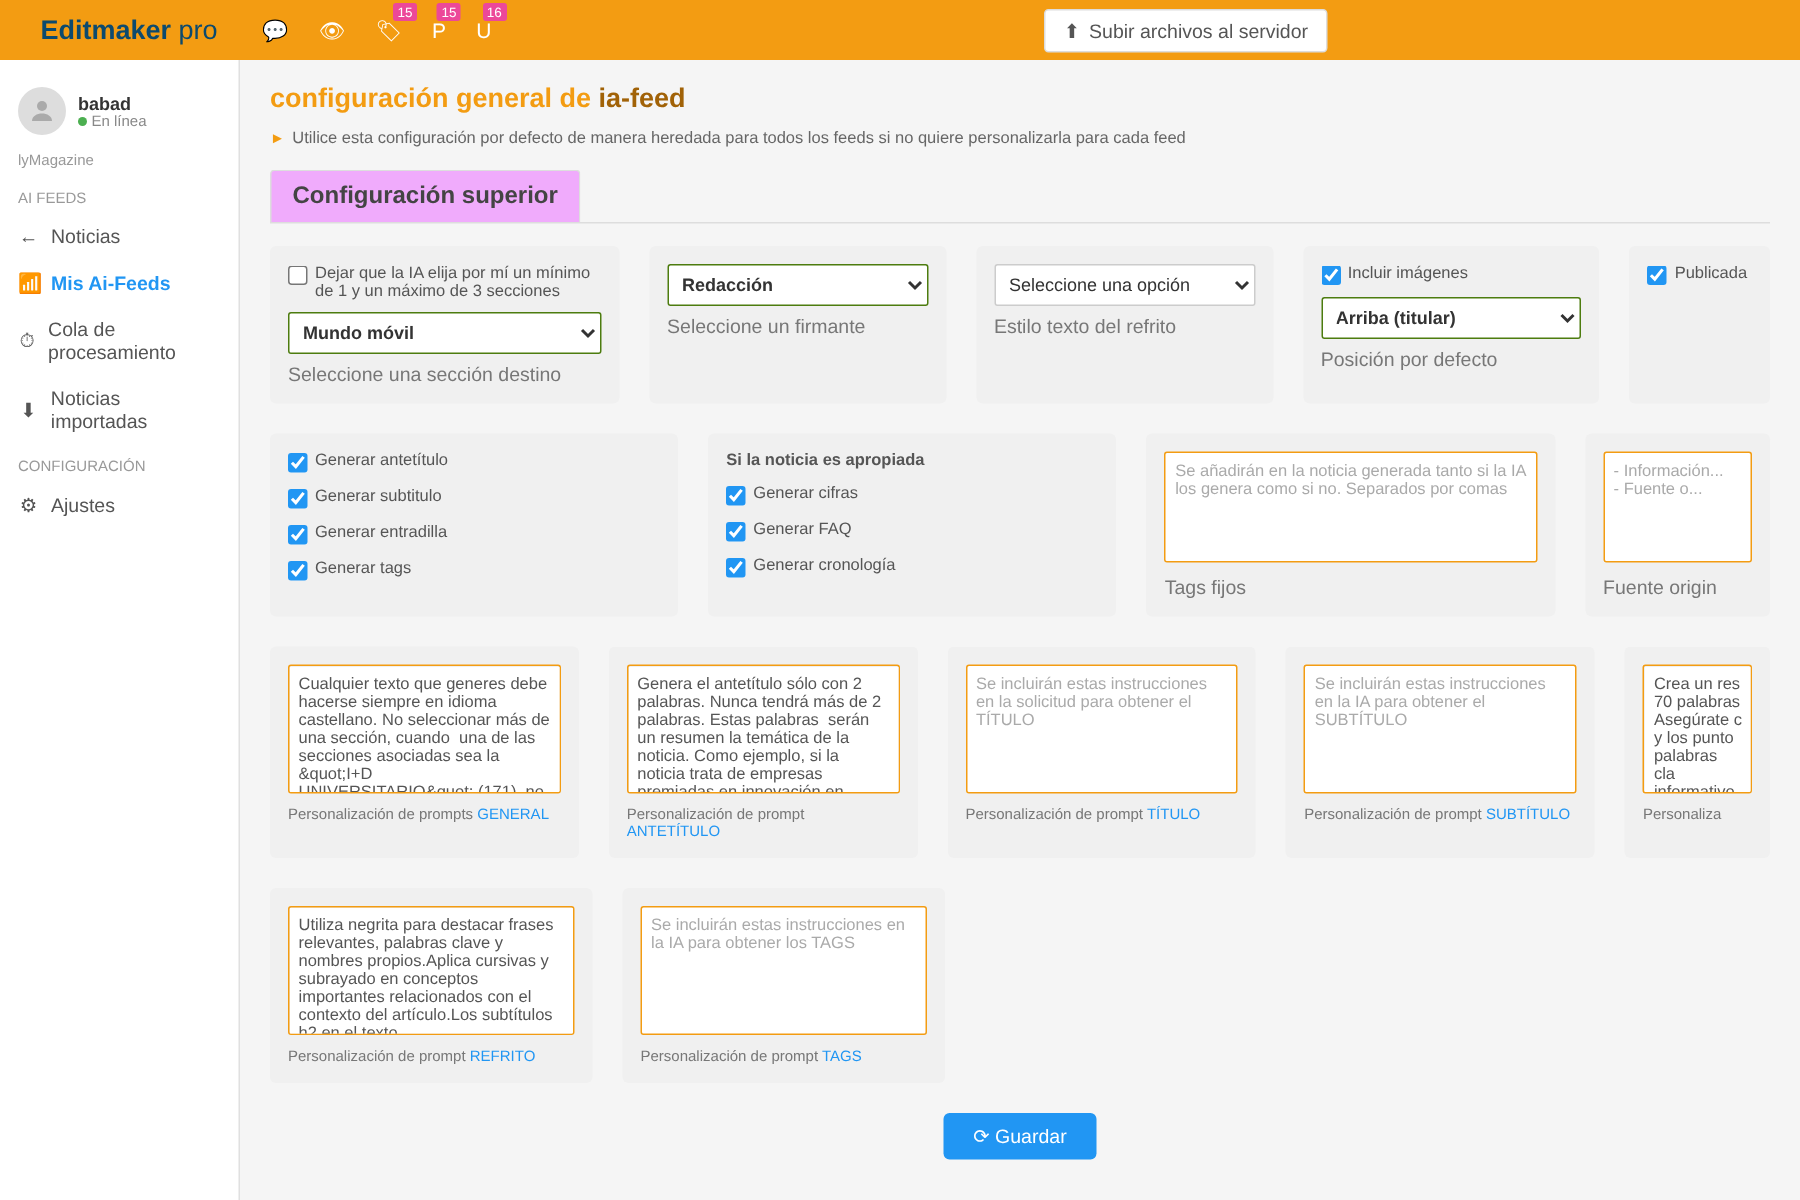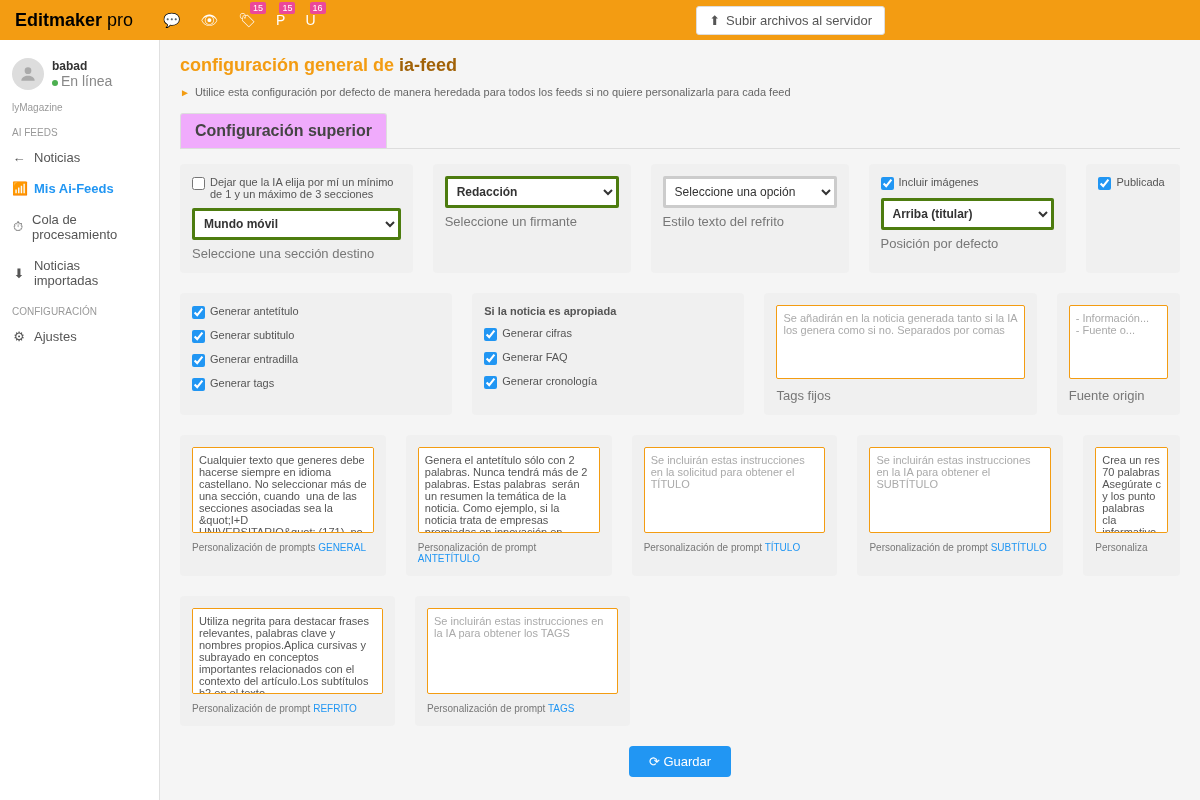--- a/index.html
+++ b/index.html
@@ -1,32 +1,32 @@
 <!DOCTYPE html>
 <html><head>
 <meta charset="utf-8">
 <style>
 * { margin: 0; padding: 0; box-sizing: border-box; font-family: Arial, sans-serif; }
 body { background: #f5f5f5; font-size: 12px; color: #555; }
 
 .topbar { background: #f39c12; height: 40px; display: flex; align-items: center; padding: 0 15px; }
-.logo { color: #000000; font-size: 18px; font-weight: bold; margin-right: 20px; }
+.logo { color: #0c4a6e; font-size: 18px; font-weight: bold; margin-right: 20px; margin-left: 12px; }
 .logo .pro { font-weight: normal; }
 .topbar-icons { display: flex; gap: 20px; align-items: center; margin-left: 10px; }
 .top-icon { color: #fff; font-size: 14px; position: relative; }
 .badge { position: absolute; top: -10px; right: -10px; background: #ec4899; color: #fff; font-size: 9px; padding: 1px 3px; border-radius: 2px; }
 .upload-btn { background: #fff; border: 1px solid #ddd; padding: 6px 12px; border-radius: 3px; cursor: pointer; margin-left: auto; margin-right: 300px; color: #555; font-size: 13px; display: flex; align-items: center; gap: 6px; }
 
 .container { display: flex; height: calc(100vh - 40px); }
 .sidebar { width: 160px; background: #fff; border-right: 1px solid #e0e0e0; padding: 10px 0; }
 .user-block { padding: 8px 12px; display: flex; align-items: center; gap: 8px; }
 .avatar { width: 32px; height: 32px; background: #ddd; border-radius: 50%; display: flex; align-items: center; justify-content: center; }
 .avatar svg { width: 20px; height: 20px; fill: #aaa; }
 .user-name { font-size: 12px; color: #333; font-weight: bold; }
-.user-status { font-size: 14px; color: #888; }
+.user-status { font-size: 10px; color: #888; }
 .status-dot { width: 6px; height: 6px; background: #4caf50; border-radius: 50%; display: inline-block; margin-right: 3px; }
 .site-name { padding: 4px 12px; font-size: 10px; color: #999; }
 .section-label { padding: 10px 12px 4px; font-size: 10px; color: #999; text-transform: uppercase; }
 .nav-item { padding: 8px 12px; display: flex; align-items: center; gap: 8px; color: #555; cursor: pointer; font-size: 13px; }
 .nav-item.active { color: #2196f3; font-weight: bold; }
 .nav-icon { width: 14px; display: inline-block; text-align: center; }
 
 .main { flex: 1; padding: 15px 20px; overflow-y: auto; }
 .page-title { font-size: 18px; color: #f39c12; margin-bottom: 10px; }
 .page-title .feed-name { color: #a16207; }
@@ -37,21 +37,21 @@
 .tab { display: inline-block; padding: 8px 14px; background: #f0abfc; border: 1px solid #ddd; border-bottom: none; border-radius: 3px 3px 0 0; font-size: 16px; color: #444; font-weight: bold; }
 
 .cards-row { display: flex; gap: 20px; margin-bottom: 20px; }
 .card { background: #f0f0f0; border-radius: 4px; padding: 12px; flex: 1; min-height: 90px; }
 .card.c1 { flex: 1.2; }
 
 .checkbox-line { display: flex; align-items: flex-start; gap: 5px; font-size: 11px; color: #555; margin-bottom: 8px; }
 .checkbox-line input { margin-top: 1px; accent-color: #2196f3; }
 .card-label { font-size: 13px; color: #777; margin-top: 6px; }
 
-select { width: 100%; padding: 5px; border: 3px solid #4d7c0f; background: #fff; font-size: 12px; font-weight: bold; color: #333; border-radius: 2px; }
+select { width: 100%; padding: 5px; border: 1px solid #4d7c0f; background: #fff; font-size: 12px; font-weight: bold; color: #333; border-radius: 2px; }
 select.plain { border-color: #ccc; font-weight: normal; }
 
 textarea { width: 100%; border: 1px solid #f39c12; padding: 6px; font-size: 11px; color: #555; resize: none; font-family: Arial; border-radius: 2px; }
 textarea::placeholder { color: #aaa; }
 
 .prompt-label { font-size: 10px; color: #777; margin-top: 6px; }
 .prompt-label .link { color: #2196f3; }
 
 .save-bar { text-align: center; margin-top: 20px; }
 .save-btn { background: #2196f3; color: #fff; border: none; padding: 8px 20px; border-radius: 4px; font-size: 13px; cursor: pointer; }

